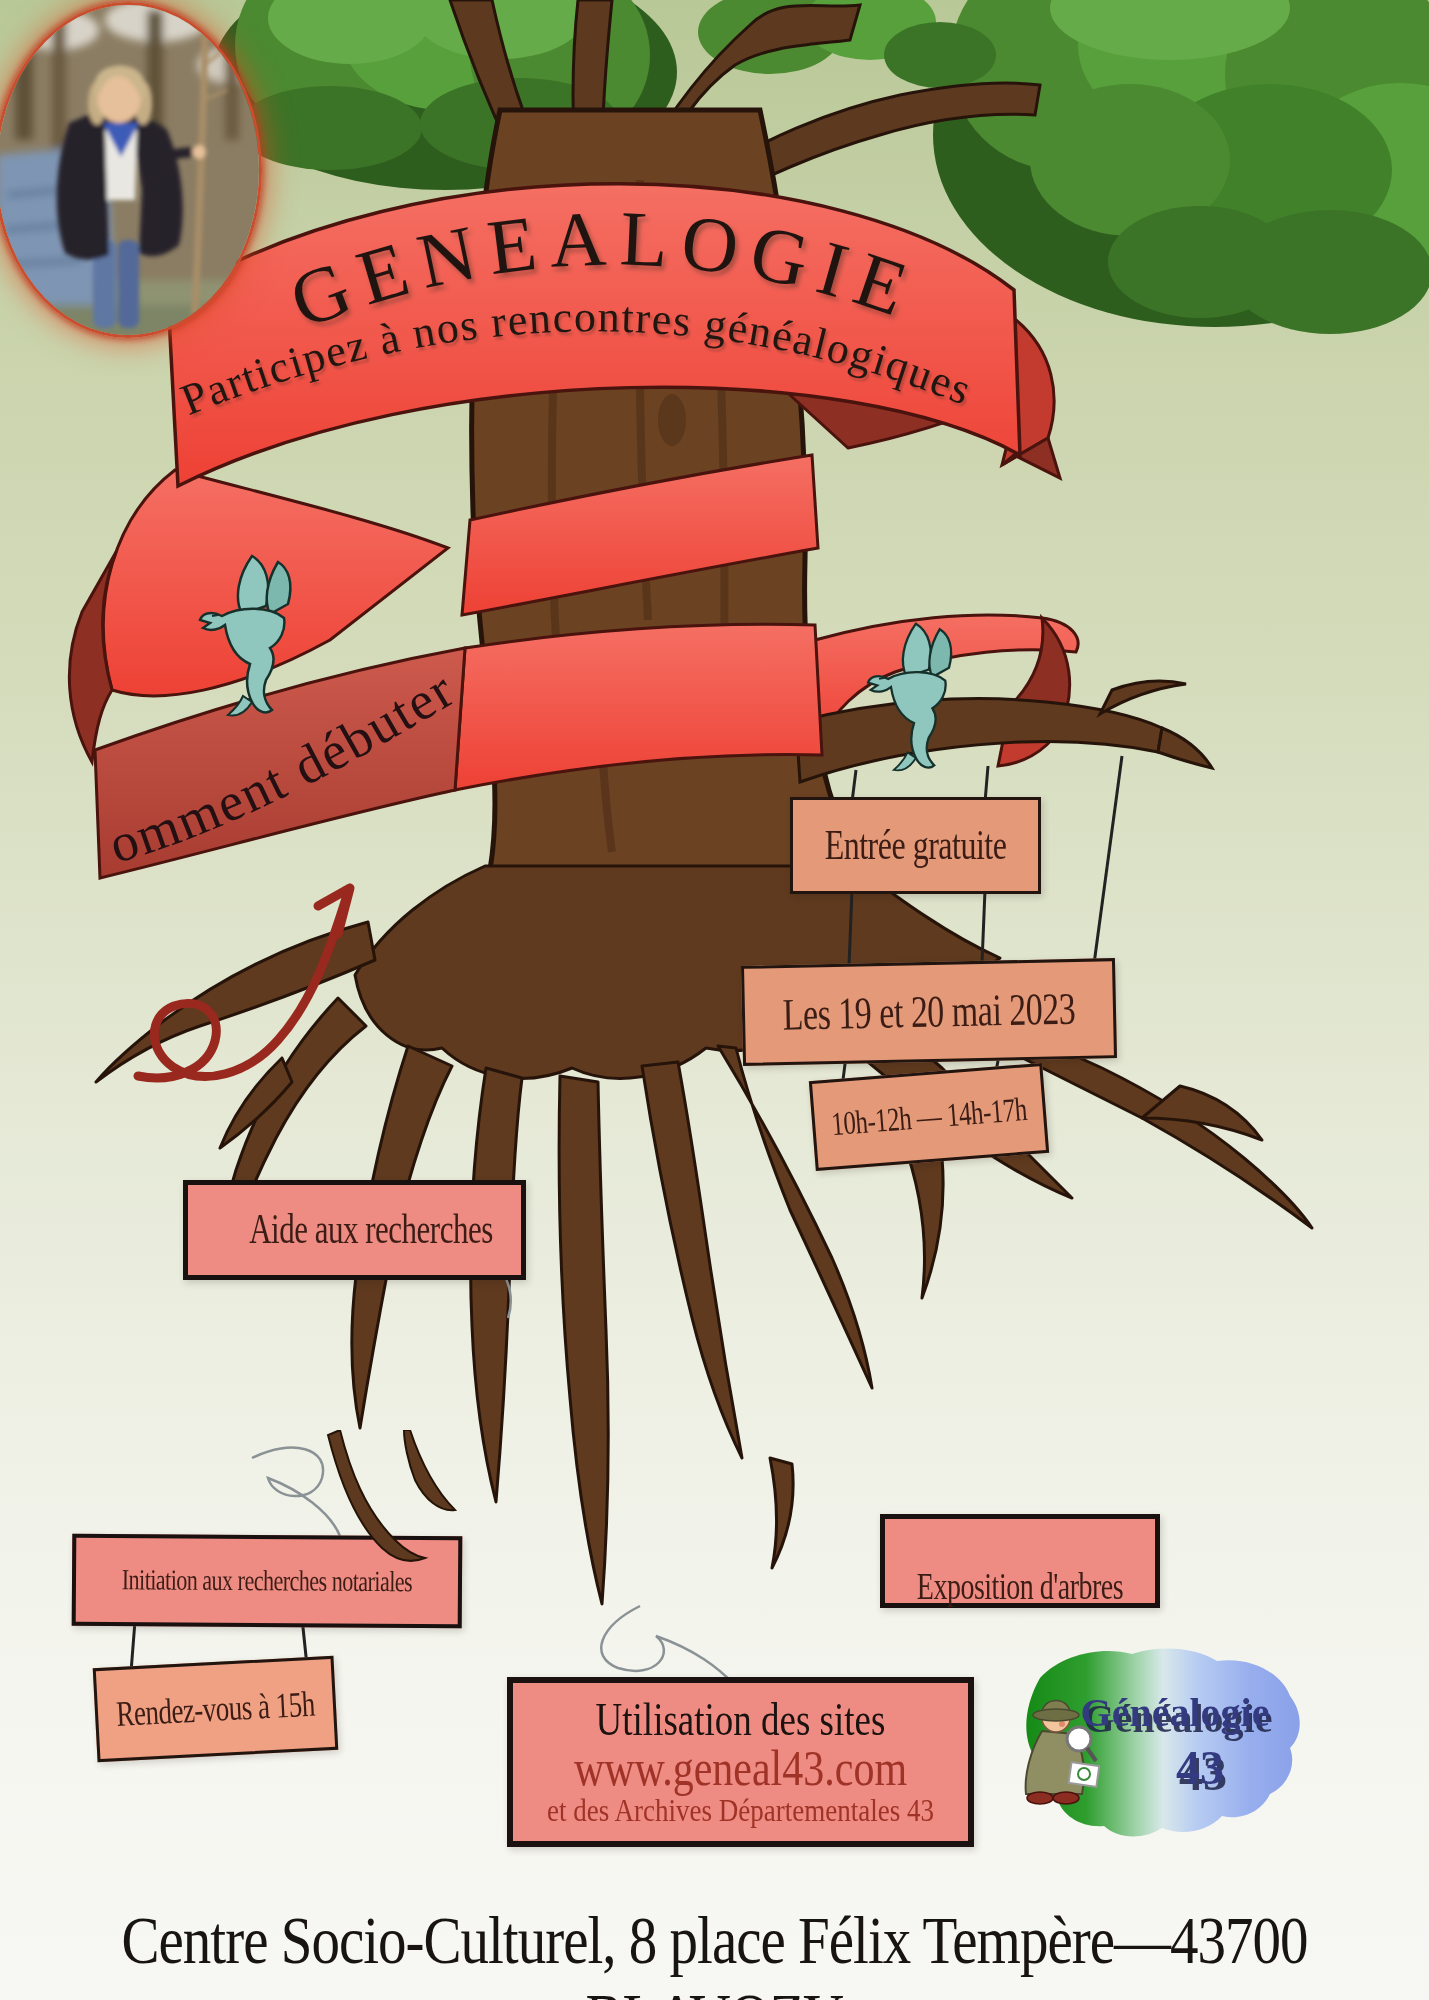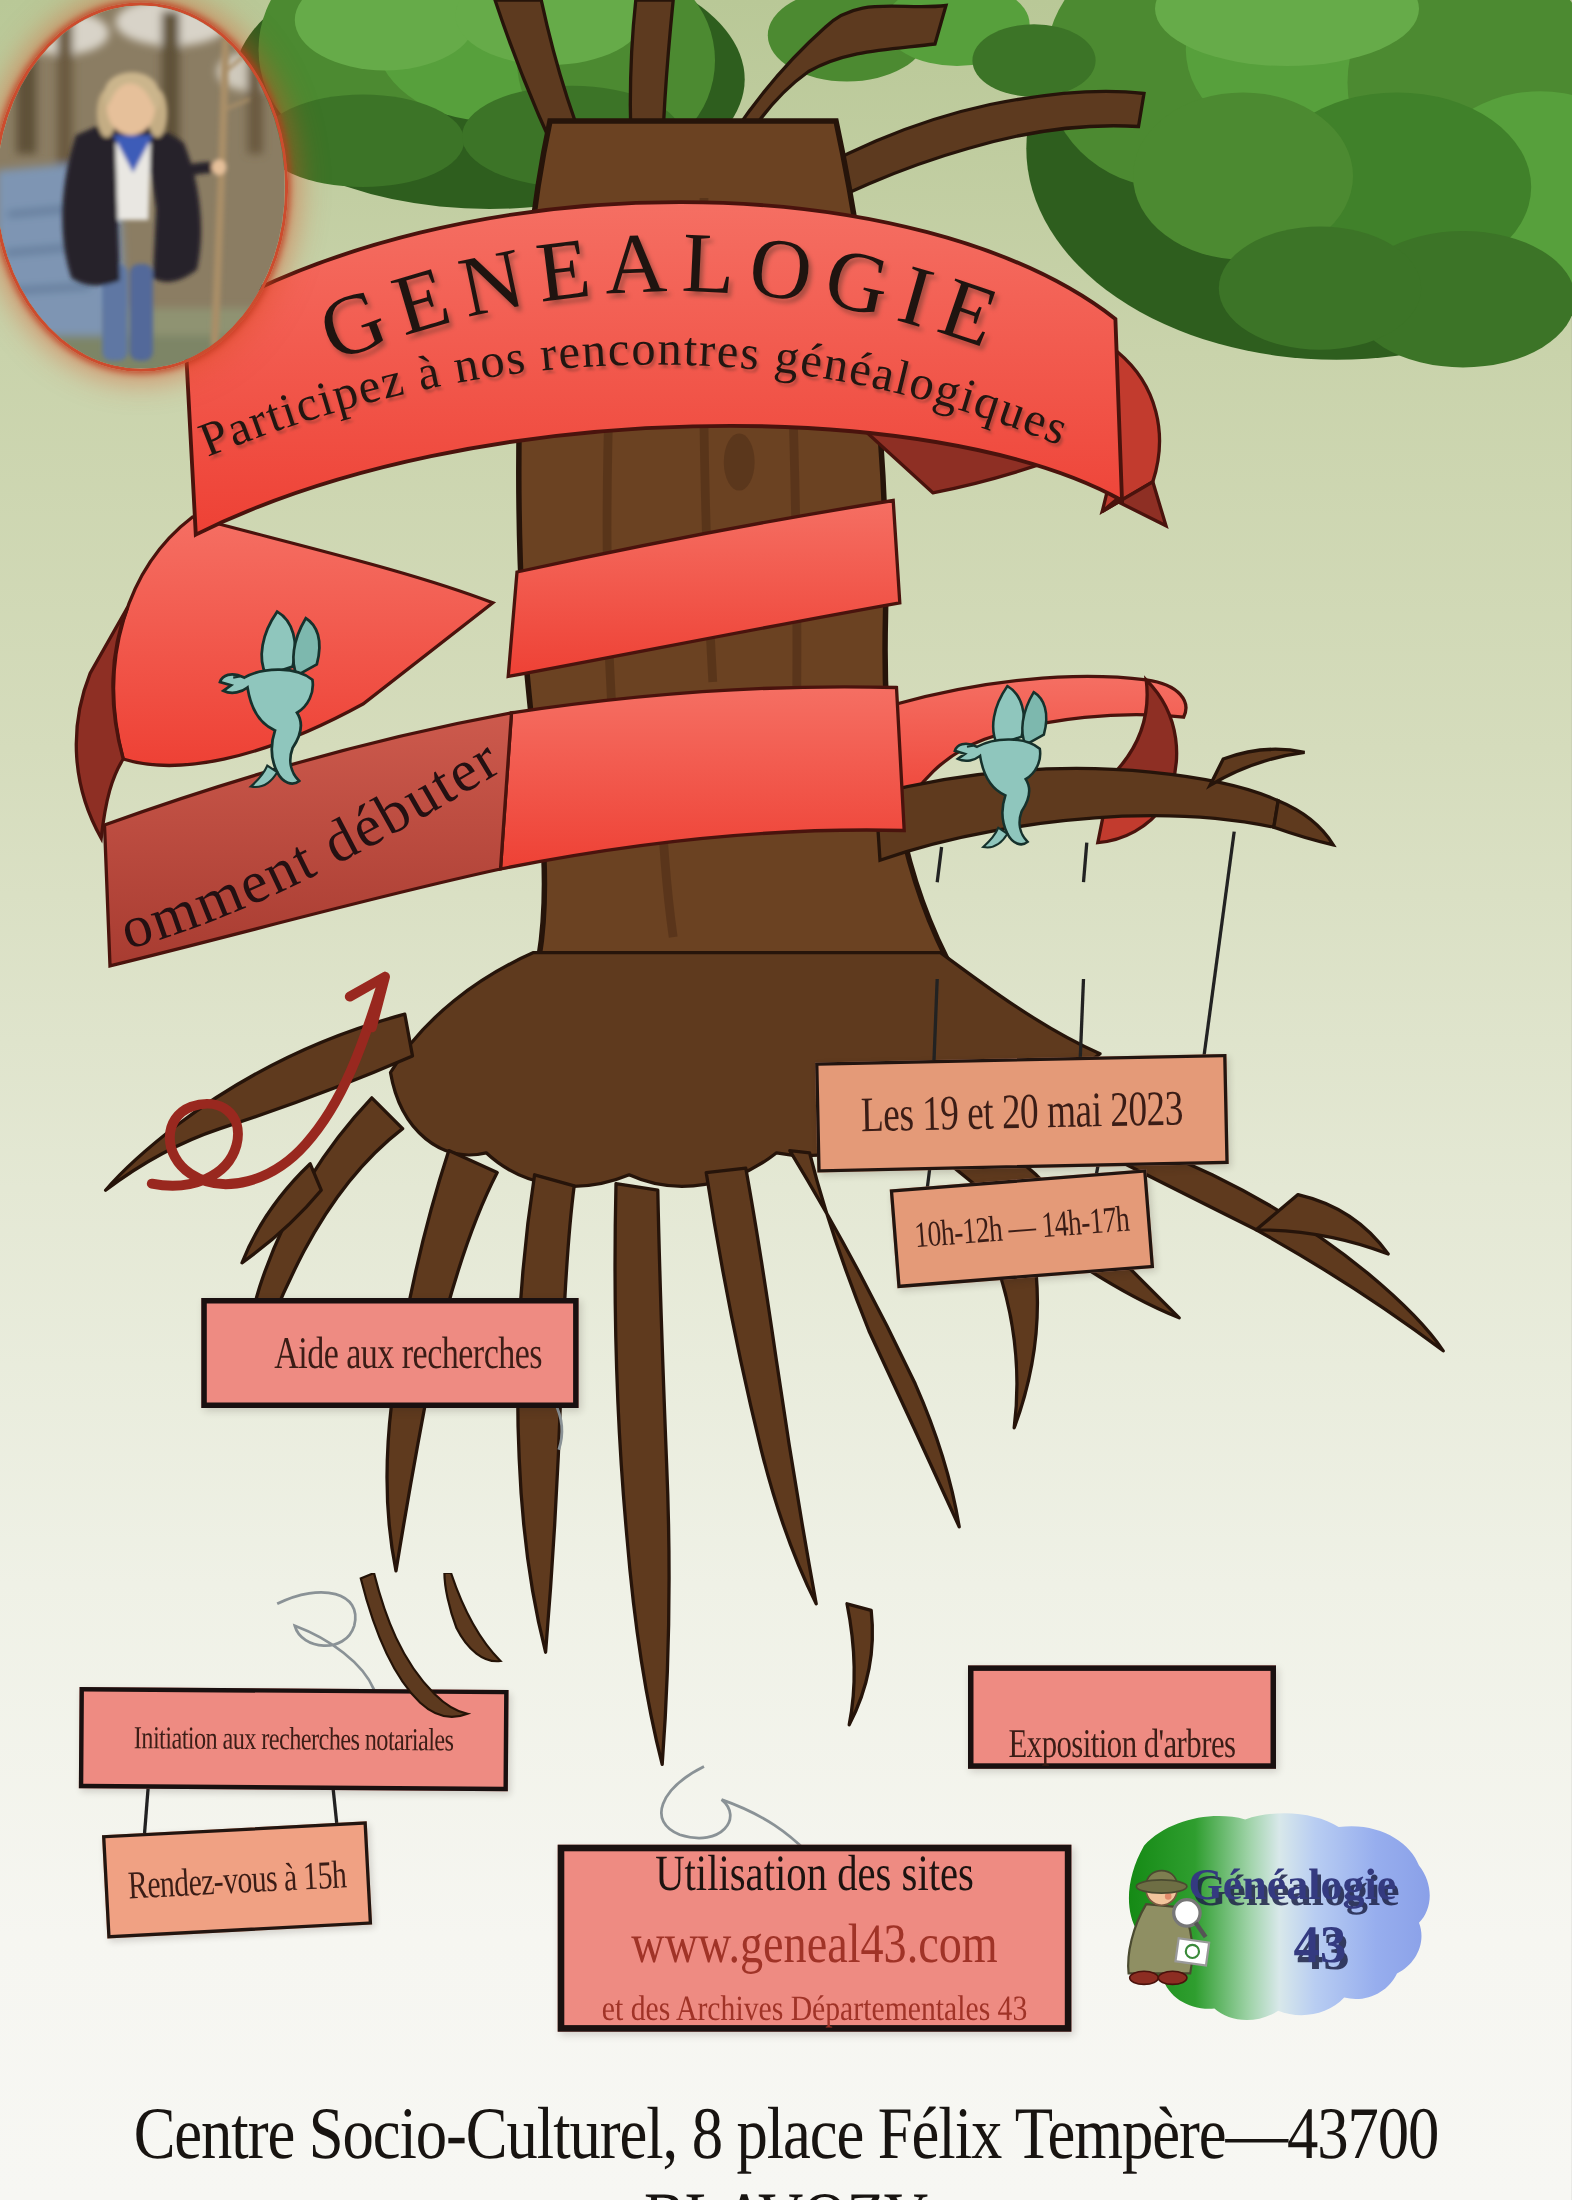--- a/index.html
+++ b/index.html
@@ -21,21 +21,21 @@
     box-shadow:2px 3px 7px rgba(40,30,20,.18);
   }
   .sq{display:block;transform:scaleY(1.33);letter-spacing:-.5px;white-space:nowrap;}
   .s-entree{left:790px;top:797px;width:245px;height:91px;background:#e49a78;border:3px solid #221510;font-size:32px;}
   .s-dates{left:742px;top:962px;width:368px;height:94px;background:#e49a78;border:3px solid #221510;font-size:34px;transform:rotate(-1.2deg);}
   .s-hours{left:812px;top:1072px;width:228px;height:84px;background:#e49a78;border:3px solid #221510;font-size:25px;transform:rotate(-4.5deg);}
   .s-aide{left:183px;top:1180px;width:300px;height:90px;border:5px solid #191010;font-size:31px;padding-left:33px;}
   .s-init{left:72px;top:1535px;width:382px;height:84px;border:4px solid #191010;font-size:22px;transform:rotate(.4deg);}
   .s-rdv{left:95px;top:1662px;width:235px;height:88px;background:#f0a183;border:3px solid #221510;font-size:27px;transform:rotate(-3deg);}
   .s-expo{left:880px;top:1514px;width:270px;height:84px;border:5px solid #191010;font-size:28px;align-items:flex-end;}
-  .s-sites{left:507px;top:1677px;width:455px;height:158px;border:6px solid #1a1110;flex-direction:column;gap:19px;}
+  .s-sites{left:507px;top:1677px;width:455px;height:158px;border:6px solid #1a1110;flex-direction:column;gap:3px;}
   .s-sites .u1{font-size:37px;color:#1c1310;transform:scaleY(1.25);}
   .s-sites .u2{font-size:42px;color:#a03327;transform:scaleY(1.2);}
   .s-sites .u3{font-size:27px;color:#a03327;transform:scaleY(1.2);}
   .root-tip{position:absolute;left:320px;top:1430px;width:170px;height:160px;z-index:4;}
   .logo{position:absolute;left:1012px;top:1636px;width:305px;height:220px;z-index:3;}
   .footer{
     position:absolute;left:0;right:0;top:1902px;z-index:3;text-align:center;
     font-size:57px;letter-spacing:-1px;color:#181411;transform:scaleY(1.18);transform-origin:top center;
   }
   text{font-family:"Liberation Serif",serif;}
@@ -241,20 +241,23 @@
         <path d="M 150,150 C 168,145 185,142 200,142 L 200,152 C 185,152 168,156 152,162 Z" fill="#26242a"></path>
         <circle cx="202" cy="147" r="7" fill="#e6c09a"></circle>
         <ellipse cx="100" cy="98" rx="9" ry="22" fill="#c4ad84"></ellipse>
         <ellipse cx="146" cy="98" rx="9" ry="22" fill="#c4ad84"></ellipse>
         <ellipse cx="122" cy="92" rx="22" ry="26" fill="#e6c09a"></ellipse>
         <path d="M 98,78 C 100,56 145,53 148,80 C 150,95 145,100 140,86 C 130,66 112,66 104,86 C 100,96 97,90 98,78 Z" fill="#cbb58c"></path>
       </g>
     </svg>
   </div>
 
+  <div class="sign s-entree">
+    <span class="sq">Entrée gratuite</span>
+  </div>
   <div class="sign s-dates">
     <span class="sq">Les 19 et 20 mai 2023</span>
   </div>
   <div class="sign s-hours">
     <span class="sq">10h-12h — 14h-17h</span>
   </div>
   <div class="sign s-aide">
     <span class="sq">Aide aux recherches</span>
   </div>
   <div class="sign s-init">

